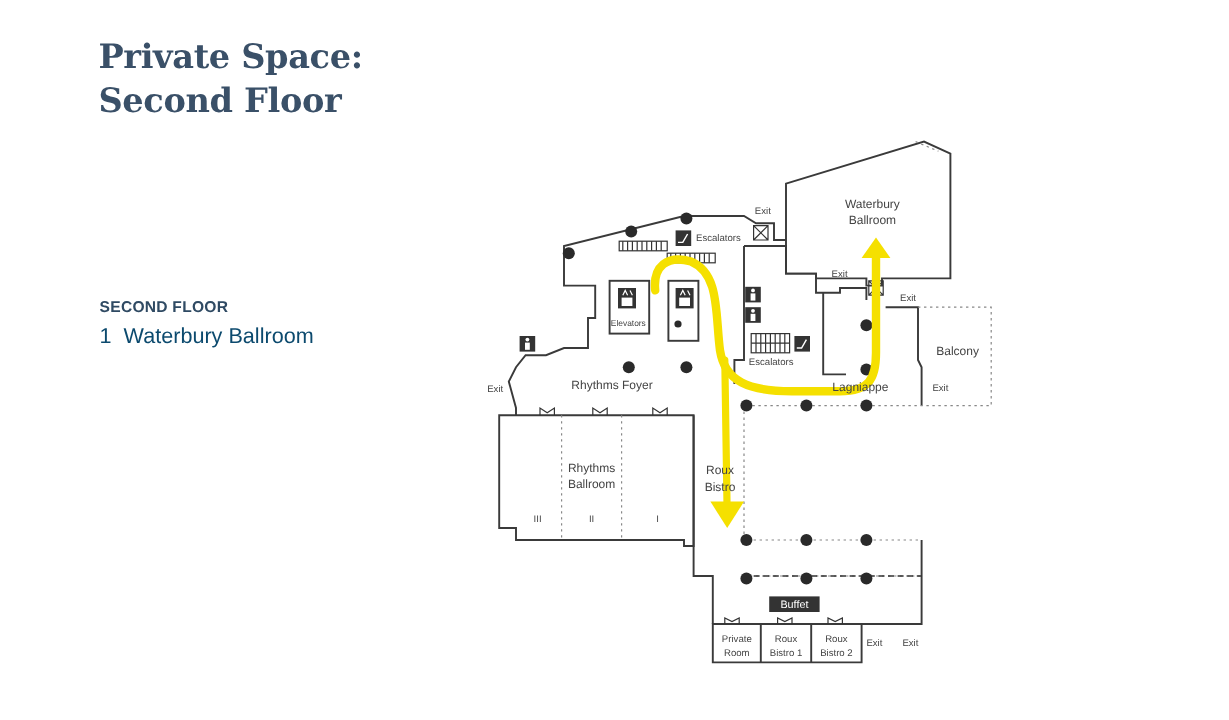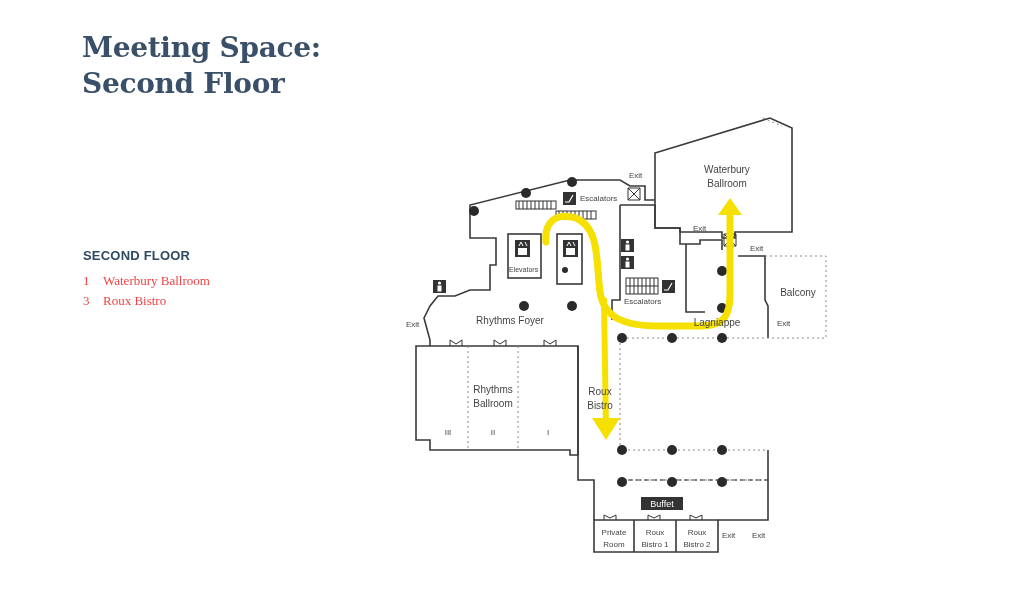--- a/index.html
+++ b/index.html
@@ -1,37 +1,36 @@
 <!DOCTYPE html>
 <html><head>
 <meta charset="utf-8">
 <style>
   html, body { margin: 0; padding: 0; background: #ffffff; }
   body { width: 1024px; height: 600px; position: relative; overflow: hidden; font-family: "DejaVu Sans", sans-serif; }
   .title { position: absolute; left: 82px; top: 30px; font-family: "DejaVu Serif", serif; font-weight: bold; font-size: 28px; line-height: 36px; color: #3a5068; letter-spacing: -0.3px; }
   .title div { white-space: nowrap; }
   .legend { position: absolute; left: 83px; top: 248px; }
   .legend-heading { font-family: "Liberation Sans", sans-serif; font-weight: bold; font-size: 13px; color: #2f4a63; letter-spacing: 0.2px; margin-bottom: 8px; }
-  .legend-item { font-family: Liberation Serif, serif; font-size: 13px; color: #ef4444; height: 19.5px; line-height: 19.5px; white-space: nowrap; }
+  .legend-item { font-family: Liberation Sans, sans-serif; font-size: 18px; color: #0c4a6e; height: 19.5px; line-height: 19.5px; white-space: nowrap; }
   .legend-item .num { display: inline-block; width: 20px; }
   .map { position: absolute; left: 0; top: 0; }
   .lbl { font-family: "Liberation Sans", sans-serif; fill: #444; }
 </style>
 </head>
 <body>
 
 <div class="title">
-  <div>Meeting Space:</div>
+  <div>Private Space:</div>
   <div>Second Floor</div>
 </div>
 
 <div class="legend">
   <div class="legend-heading">SECOND FLOOR</div>
   <div class="legend-item"><span class="num">1</span><span>Waterbury Ballroom</span></div>
-  <div class="legend-item"><span class="num">3</span><span>Roux Bistro</span></div>
 </div>
 
 <svg class="map" width="1024" height="600" viewBox="0 0 1024 600">
   <g fill="none" stroke="#3a3a3a" stroke-width="1.6">
 
     <path d="M655,153 L770,118 L792,128 L792,232 L735,232 L735,238 L722,238 L722,232 L680,232 L680,228 L655,228 L655,210 L655,153 Z"></path>
 
     <path d="M470,212 L470,205 L570,180 L620,180 L630,186 L645,186 L645,200 L655,200"></path>
     <path d="M470,212 L470,238 L496,238 L496,265 L490,265 L490,290 L470,290 L455,296 L438,296 L430,306 L424,318 L430,340 L430,346"></path>
 

